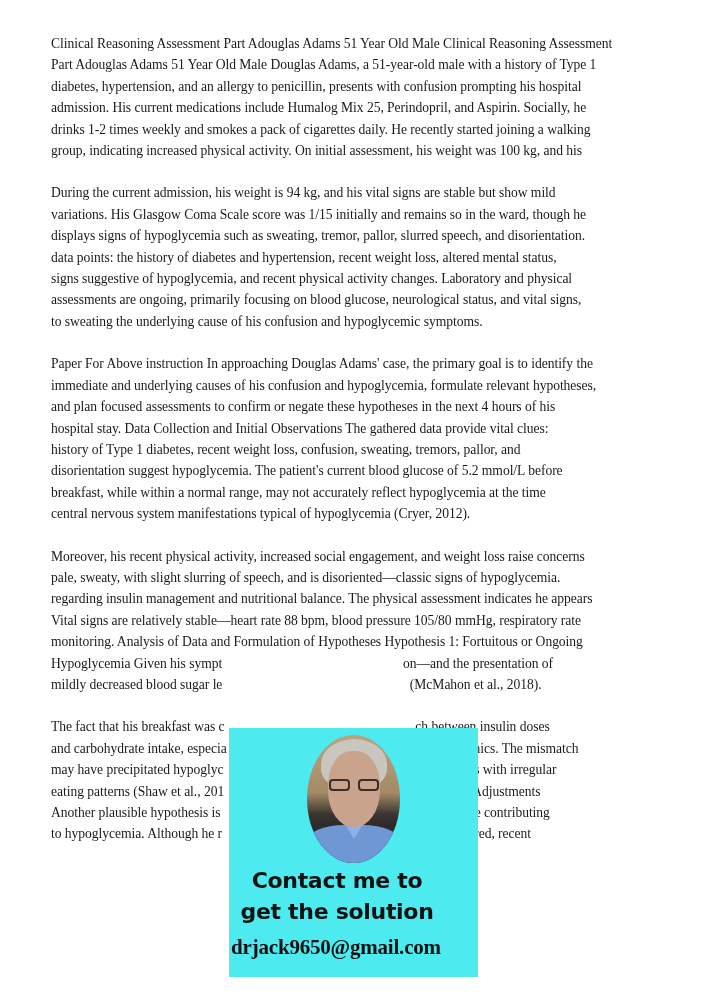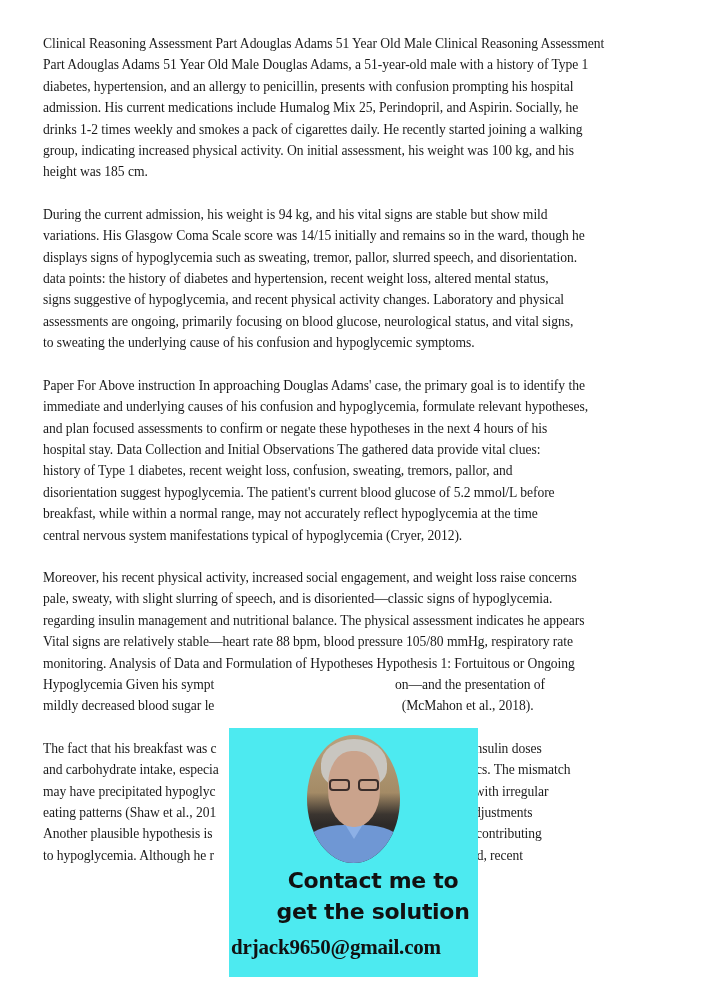--- a/index.html
+++ b/index.html
@@ -10,21 +10,21 @@
   body {
     width: 708px;
     height: 1000px;
     position: relative;
     overflow: hidden;
     font-family: "Liberation Serif", "DejaVu Serif", serif;
     color: #1a1a1a;
   }
   .page {
     position: absolute;
-    left: 43px;
+    left: 51px;
     top: 33px;
     width: 612px;
   }
   .para {
     margin: 0 0 21px 0;
   }
   .line {
     display: block;
     font-size: 13.6px;
     line-height: 21.4px;
@@ -98,29 +98,28 @@
     position: absolute;
     left: 36px;
     top: 86px;
     width: 22px;
     height: 18px;
     background: #8db0e6;
     clip-path: polygon(0 0, 50% 100%, 100% 0);
   }
   .ad-line {
     position: absolute;
-    left: 8px;
+    left: 0;
     width: 216px;
     text-align: center;
     font-family: "DejaVu Sans", "Liberation Sans", sans-serif;
     font-weight: bold;
     color: #111111;
     font-size: 22px;
     letter-spacing: -0.3px;
-    padding-left: 28px;
   }
   .ad-line.l1 { top: 140px; }
   .ad-line.l2 { top: 171px; }
   .ad-email {
     position: absolute;
     left: 0;
     top: 207px;
     width: 214px;
     text-align: center;
     font-family: "Liberation Serif", "DejaVu Serif", serif;
@@ -134,25 +133,24 @@
 <body>
 
 <div class="page">
   <p class="para">
     <span class="line">Clinical Reasoning Assessment Part Adouglas Adams 51 Year Old Male Clinical Reasoning Assessment</span>
     <span class="line">Part Adouglas Adams 51 Year Old Male Douglas Adams, a 51-year-old male with a history of Type 1</span>
     <span class="line">diabetes, hypertension, and an allergy to penicillin, presents with confusion prompting his hospital</span>
     <span class="line">admission. His current medications include Humalog Mix 25, Perindopril, and Aspirin. Socially, he</span>
     <span class="line">drinks 1-2 times weekly and smokes a pack of cigarettes daily. He recently started joining a walking</span>
     <span class="line">group, indicating increased physical activity. On initial assessment, his weight was 100 kg, and his</span>
-    <span class="line">height was 185 cm.</span>
   </p>
   <p class="para">
     <span class="line">During the current admission, his weight is 94 kg, and his vital signs are stable but show mild</span>
-    <span class="line">variations. His Glasgow Coma Scale score was 14/15 initially and remains so in the ward, though he</span>
+    <span class="line">variations. His Glasgow Coma Scale score was 1/15 initially and remains so in the ward, though he</span>
     <span class="line">displays signs of hypoglycemia such as sweating, tremor, pallor, slurred speech, and disorientation.</span>
     <span class="line">data points: the history of diabetes and hypertension, recent weight loss, altered mental status,</span>
     <span class="line">signs suggestive of hypoglycemia, and recent physical activity changes. Laboratory and physical</span>
     <span class="line">assessments are ongoing, primarily focusing on blood glucose, neurological status, and vital signs,</span>
     <span class="line">to sweating the underlying cause of his confusion and hypoglycemic symptoms.</span>
   </p>
   <p class="para">
     <span class="line">Paper For Above instruction In approaching Douglas Adams' case, the primary goal is to identify the</span>
     <span class="line">immediate and underlying causes of his confusion and hypoglycemia, formulate relevant hypotheses,</span>
     <span class="line">and plan focused assessments to confirm or negate these hypotheses in the next 4 hours of his</span>

